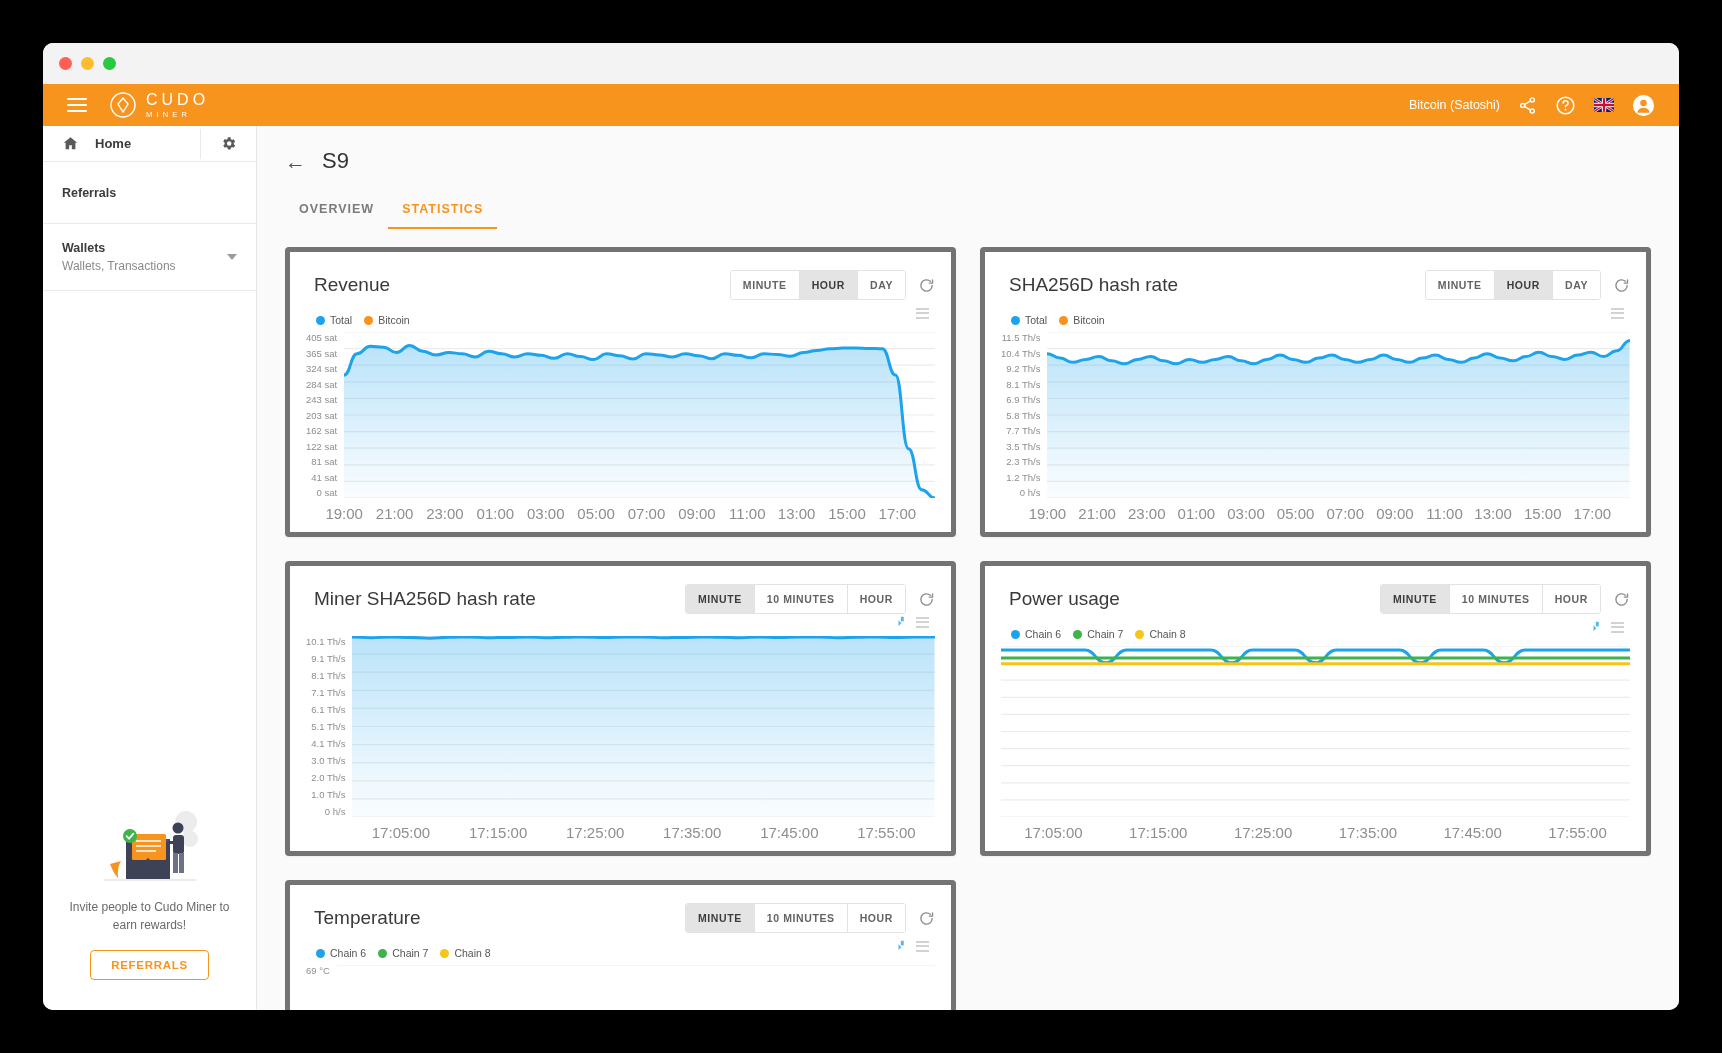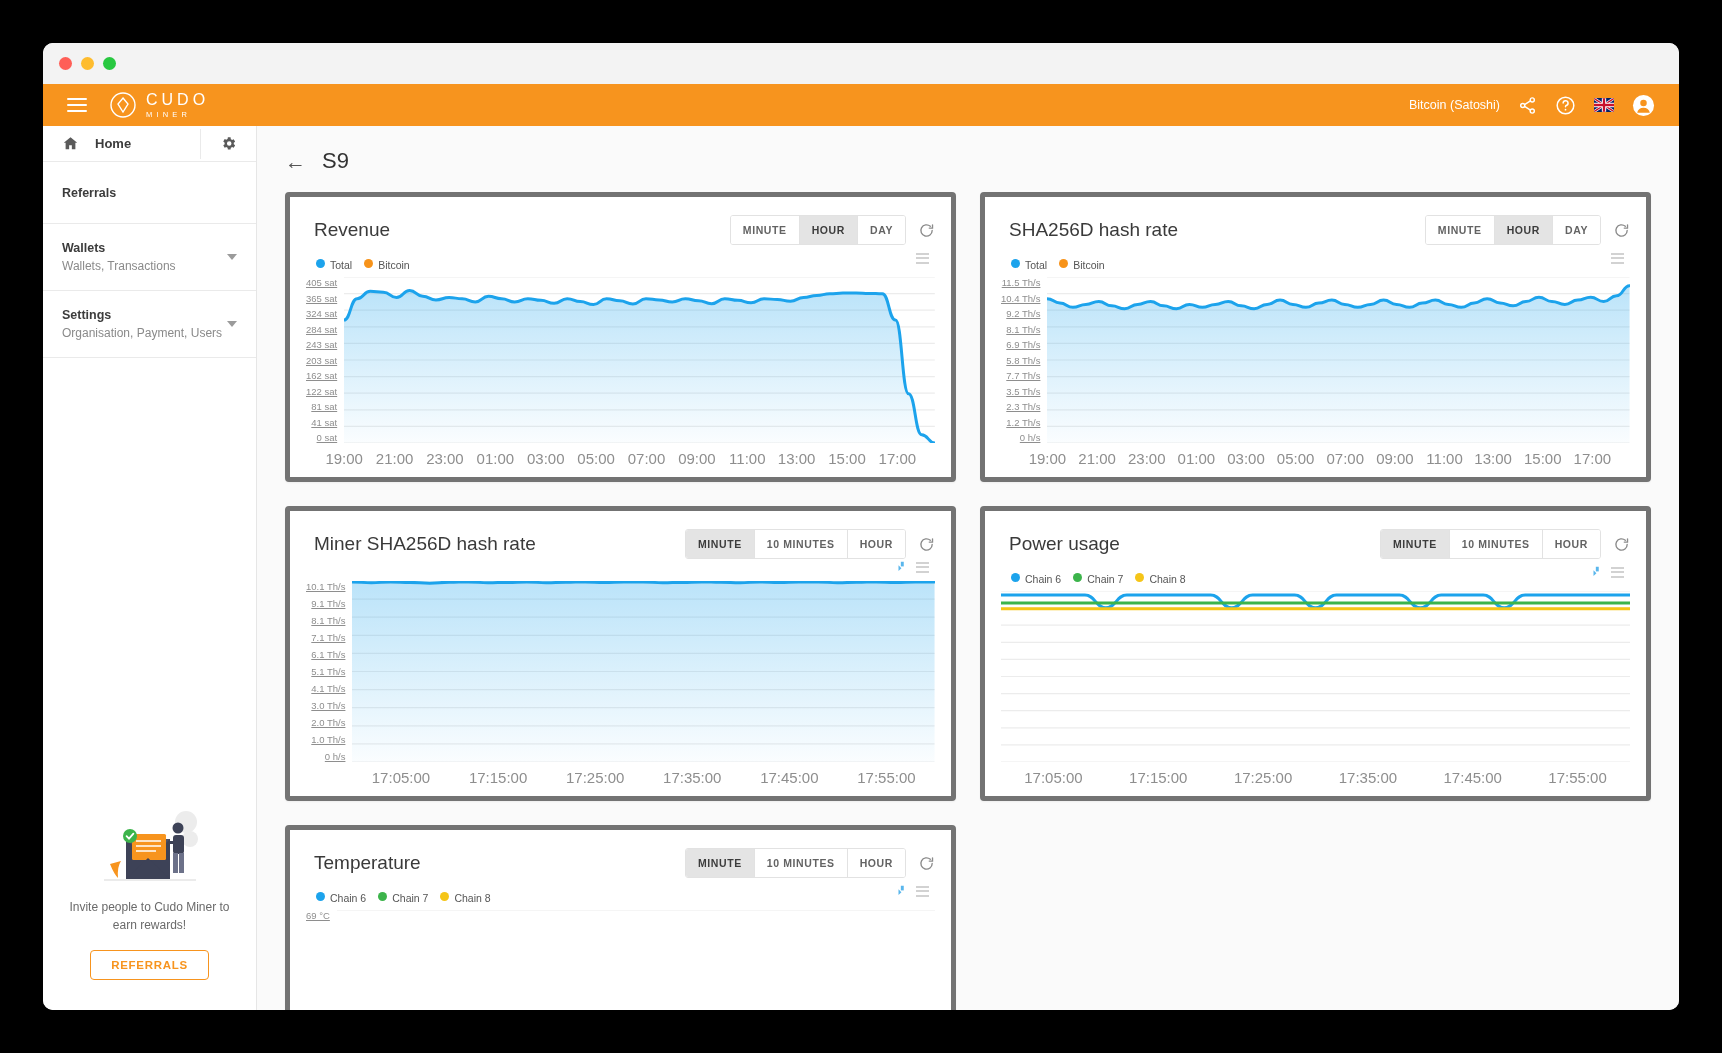--- a/index.html
+++ b/index.html
@@ -110,32 +110,32 @@
   .seg { display: flex; border: 1px solid #e2e2e2; border-radius: 3px; overflow: hidden; background:#fff; }
   .seg div {
     font-size: 10.5px; font-weight: bold; letter-spacing: .6px; color: #636363;
     padding: 8px 12px; cursor: pointer; background: #fff;
   }
   .seg div + div { border-left: 1px solid #e2e2e2; }
   .seg div.on { background: #e4e4e4; color: #3c3c3c; }
   .refresh { color: #8b8b8b; cursor: pointer; display:flex; }
 
   .legend { display: flex; gap: 12px; align-items: center; padding: 14px 0 0 10px; }
-  .leg { display: flex; gap: 5px; font-size: 10.5px; color: #555; }
+  .leg { display: flex; align-items: center; gap: 5px; font-size: 10.5px; color: #555; }
   .swatch { width: 9px; height: 9px; border-radius: 50%; }
   .legend-row { display: flex; align-items: center; }
   .chart-tools { margin-left: auto; display: flex; gap: 7px; align-items: center; padding-right: 6px; }
   .burger-ic { width: 13px; }
   .burger-ic span { display: block; height: 2px; background: #d2d2d2; margin: 2.5px 0; }
 
   .plot-wrap { flex: 1; display: flex; min-height: 0; padding-top: 6px; }
   .yaxis {
     display: flex; flex-direction: column; justify-content: space-between;
     text-align: right; font-size: 9.5px; color: #8e8e8e; padding-right: 7px;
-    flex: 0 0 auto; padding-bottom: 22px; text-decoration: underline;
+    flex: 0 0 auto; padding-bottom: 22px;
   }
   .plot { flex: 1; display: flex; flex-direction: column; min-width: 0; }
   .plot-area { flex: 1; position: relative; min-height: 0; }
   .plot-area svg { position: absolute; inset: 0; width: 100%; height: 100%; }
   .xaxis { height: 22px; display: flex; justify-content: space-between; font-size: 15px; color: #8e8e8e;
            padding-top: 7px; }
   .xaxis span { transform: translateX(-50%); white-space: nowrap; }
   .xaxis.centered { justify-content: space-around; }
   .xaxis.centered span { transform: none; }
 </style>
@@ -229,27 +229,20 @@
       </div>
 
       <div class="nav-item">
         <div class="nav-txt">
           <div class="nav-title">Wallets</div>
           <div class="nav-sub">Wallets, Transactions</div>
         </div>
         <div class="caret"></div>
       </div>
 
-      <div class="nav-item">
-        <div class="nav-txt">
-          <div class="nav-title">Settings</div>
-          <div class="nav-sub">Organisation, Payment, Users</div>
-        </div>
-        <div class="caret"></div>
-      </div>
 
       <div class="promo">
         <svg width="120" height="82" viewBox="0 0 120 82">
           <circle cx="96" cy="16" r="11" fill="#ececec"></circle>
           <circle cx="100" cy="33" r="8" fill="#ececec"></circle>
           <path d="M36 33 h44 v40 h-44 z" fill="#3d4257"></path>
           <path d="M36 33 58 55 80 33" fill="#4a5068"></path>
           <rect x="42" y="28" width="34" height="26" rx="1.5" fill="#f7941e"></rect>
           <g stroke="#fff" stroke-width="1.6">
             <line x1="46" y1="35" x2="71" y2="35"></line>
@@ -271,20 +264,24 @@
         <div class="promo-btn">REFERRALS</div>
       </div>
     </div>
 
     <div class="main">
       <div class="page-head">
         <div class="crumb">
           <span class="back-arrow">←</span>
           <span class="page-title">S9</span>
         </div>
+        <div class="tabs">
+          <div class="tab">OVERVIEW</div>
+          <div class="tab active">STATISTICS</div>
+        </div>
       </div>
 
       <div class="grid">
 
         <div class="card h1">
           <div class="card-head">
             <div class="card-title">Revenue</div>
             <div class="ctrl">
               <div class="seg">
                 <div>MINUTE</div>

